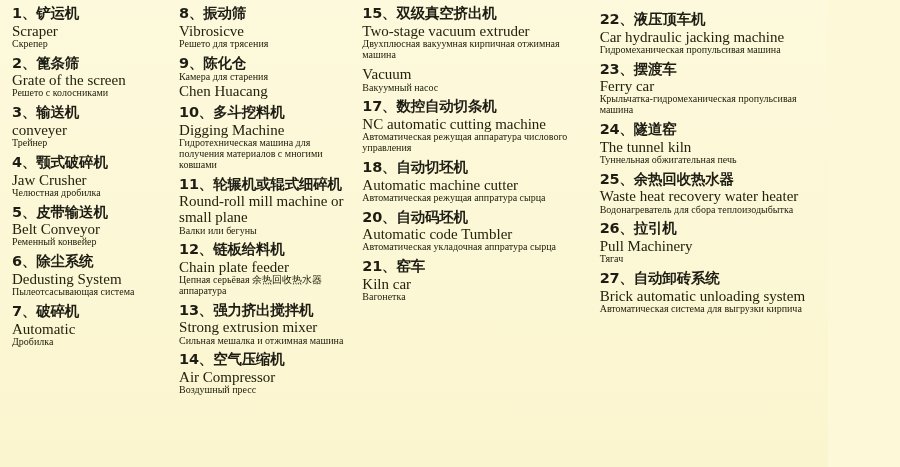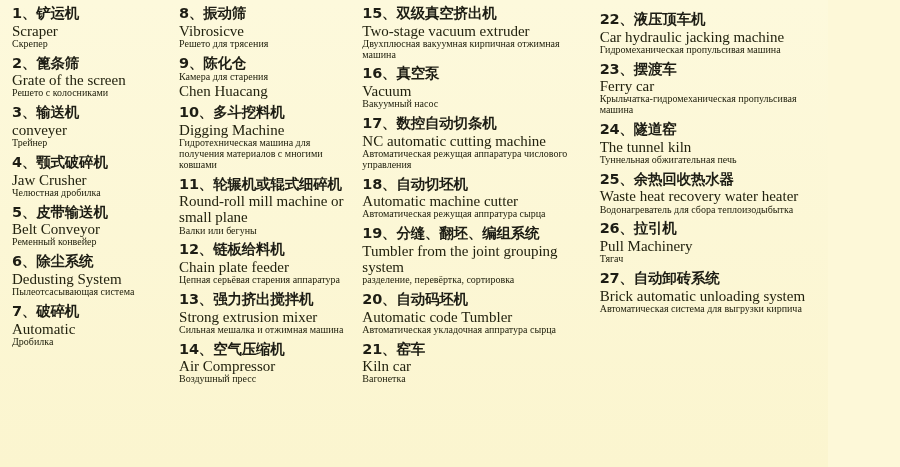--- a/index.html
+++ b/index.html
@@ -119,61 +119,55 @@
       <div class="line ru">Гидротехническая машина для получения материалов с многими ковшами</div>
     </div>
     <div class="entry">
       <div class="line title">11、轮辗机或辊式细碎机</div>
       <div class="line en">Round-roll mill machine or small plane</div>
       <div class="line ru">Валки или бегуны</div>
     </div>
     <div class="entry">
       <div class="line title">12、链板给料机</div>
       <div class="line en">Chain plate feeder</div>
-      <div class="line ru">Цепная серьёвая старения аппаратура</div>
+      <div class="line ru">Цепная серьёвая 余热回收热水器 аппаратура</div>
     </div>
     <div class="entry">
       <div class="line title">13、强力挤出搅拌机</div>
       <div class="line en">Strong extrusion mixer</div>
       <div class="line ru">Сильная мешалка и отжимная машина</div>
     </div>
     <div class="entry">
       <div class="line title">14、空气压缩机</div>
       <div class="line en">Air Compressor</div>
       <div class="line ru">Воздушный пресс</div>
     </div>
   </div>
 
   <div class="column col-2">
     <div class="entry">
       <div class="line title">15、双级真空挤出机</div>
       <div class="line en">Two-stage vacuum extruder</div>
       <div class="line ru">Двухплюсная вакуумная кирпичная отжимная машина</div>
     </div>
     <div class="entry">
-      <div class="line title">16、真空泵</div>
       <div class="line en">Vacuum</div>
       <div class="line ru">Вакуумный насос</div>
     </div>
     <div class="entry">
       <div class="line title">17、数控自动切条机</div>
       <div class="line en">NC automatic cutting machine</div>
       <div class="line ru">Автоматическая режущая аппаратура числового управления</div>
     </div>
     <div class="entry">
       <div class="line title">18、自动切坯机</div>
       <div class="line en">Automatic machine cutter</div>
       <div class="line ru">Автоматическая режущая аппратура сырца</div>
     </div>
     <div class="entry">
-      <div class="line title">19、分缝、翻坯、编组系统</div>
-      <div class="line en">Tumbler from the joint grouping system</div>
-      <div class="line ru">разделение, перевёртка, сортировка</div>
-    </div>
-    <div class="entry">
       <div class="line title">20、自动码坯机</div>
       <div class="line en">Automatic code Tumbler</div>
       <div class="line ru">Автоматическая укладочная аппратура сырца</div>
     </div>
     <div class="entry">
       <div class="line title">21、窑车</div>
       <div class="line en">Kiln car</div>
       <div class="line ru">Вагонетка</div>
     </div>
   </div>

